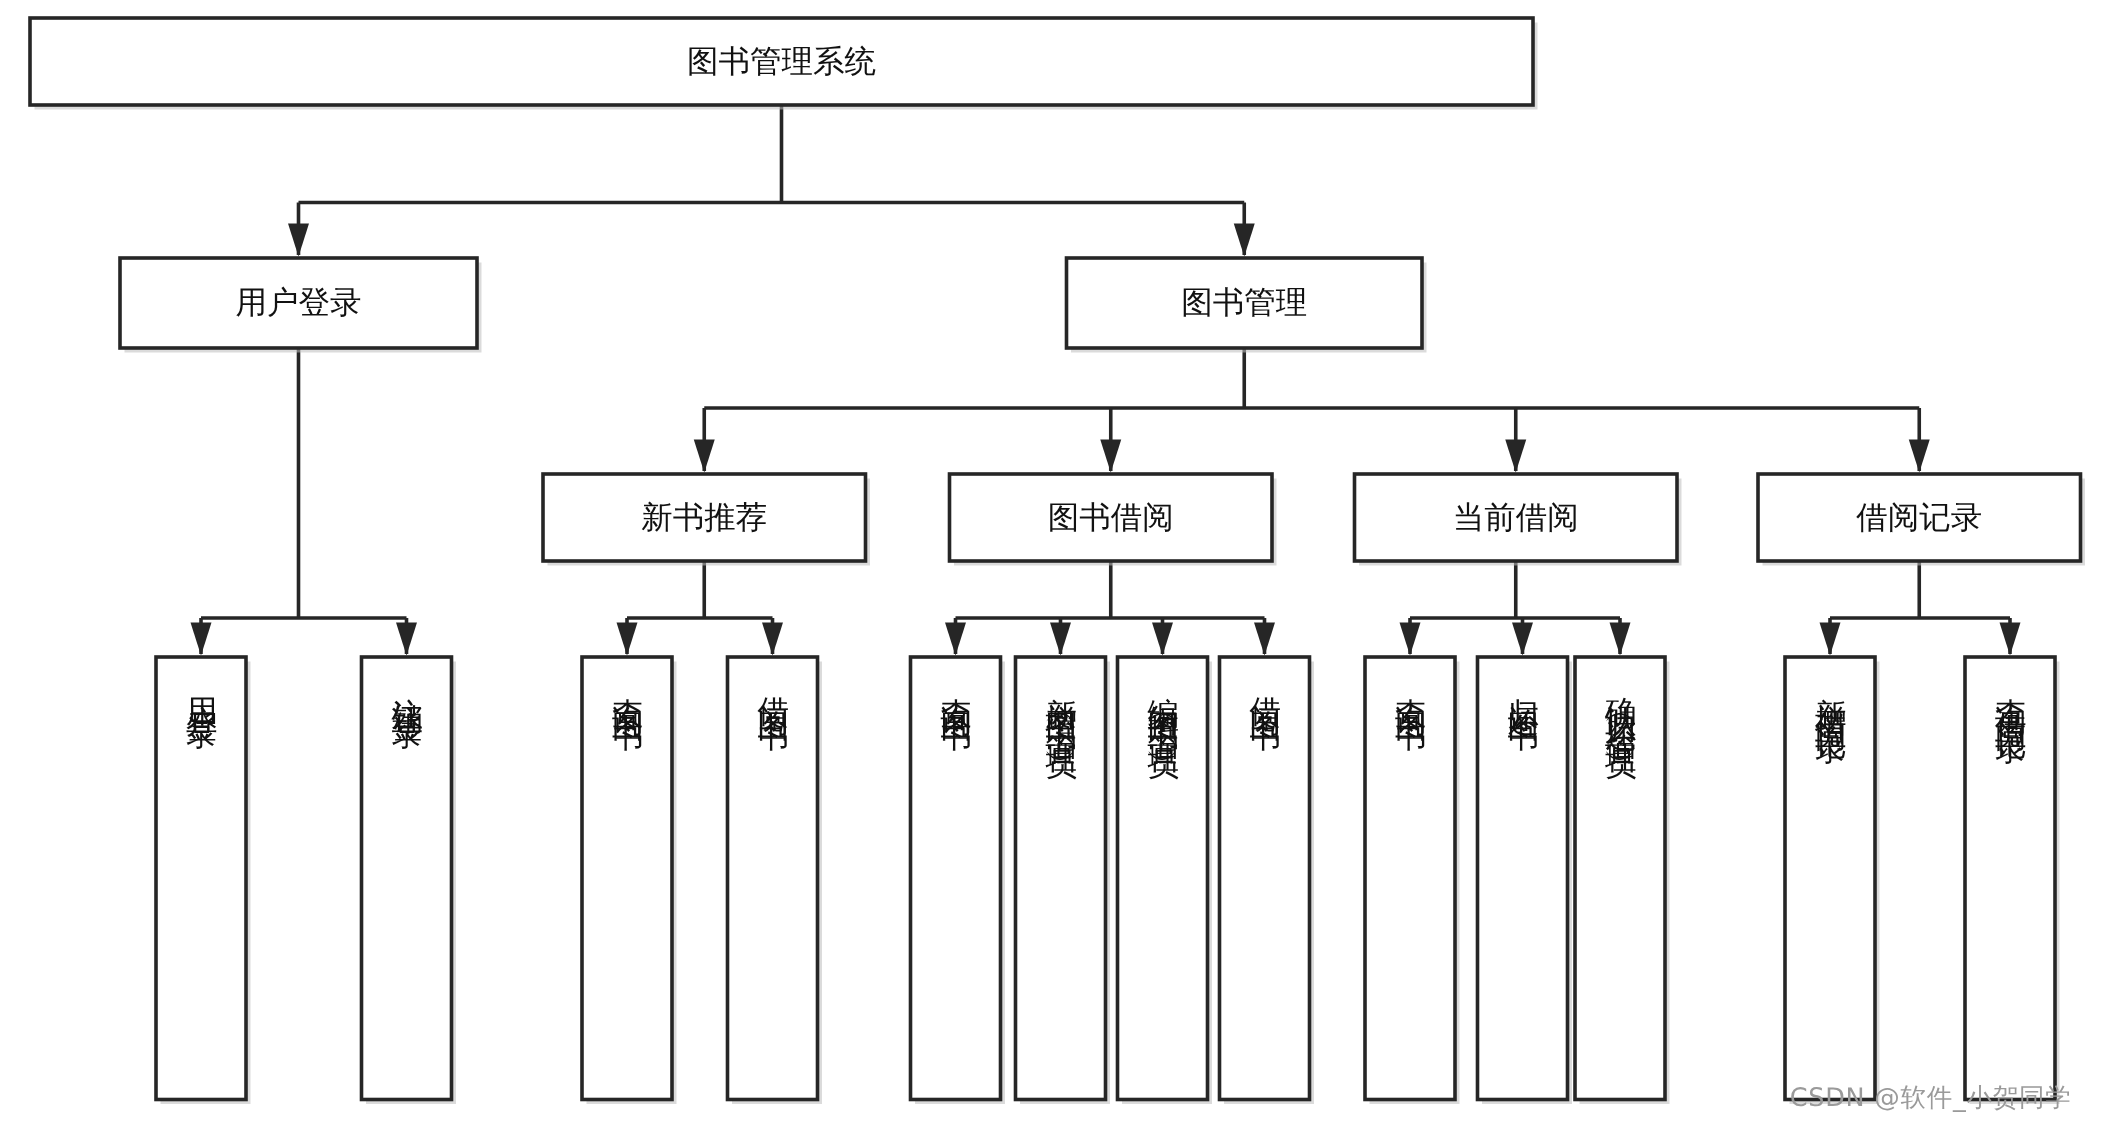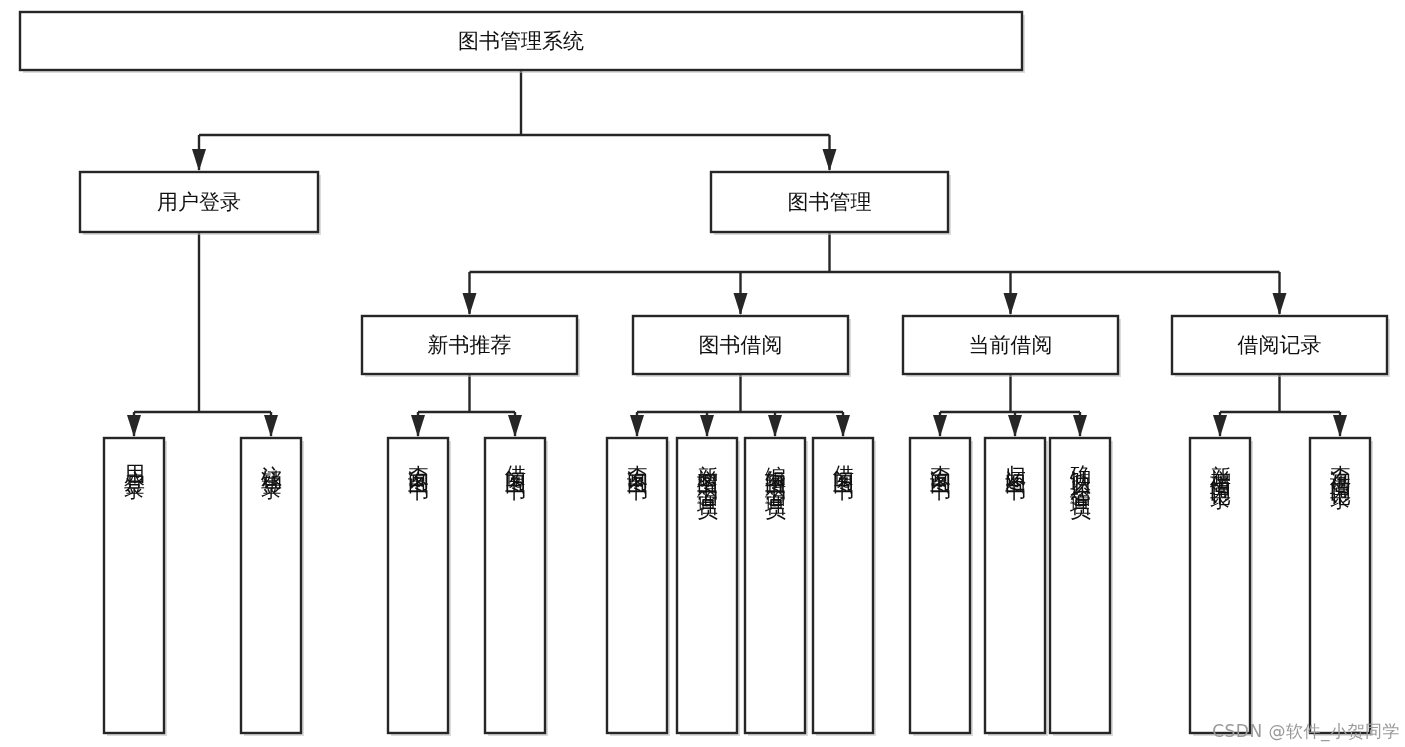--- a/index.html
+++ b/index.html
@@ -65,21 +65,21 @@
     text-orientation: upright;
     font-family: "DejaVu Sans", "Liberation Sans", sans-serif;
     font-size: 21px;
     line-height: 1;
     letter-spacing: 5px;
     color: #111111;
     white-space: nowrap;
   }
   .watermark {
     position: absolute;
-    right: 5px;
+    right: 24px;
     bottom: 4px;
     font-family: "DejaVu Sans", "Liberation Sans", sans-serif;
     font-size: 17px;
     color: #9a9a9a;
     letter-spacing: 0.5px;
     white-space: nowrap;
   }
 </style>
 </head>
 <body>

